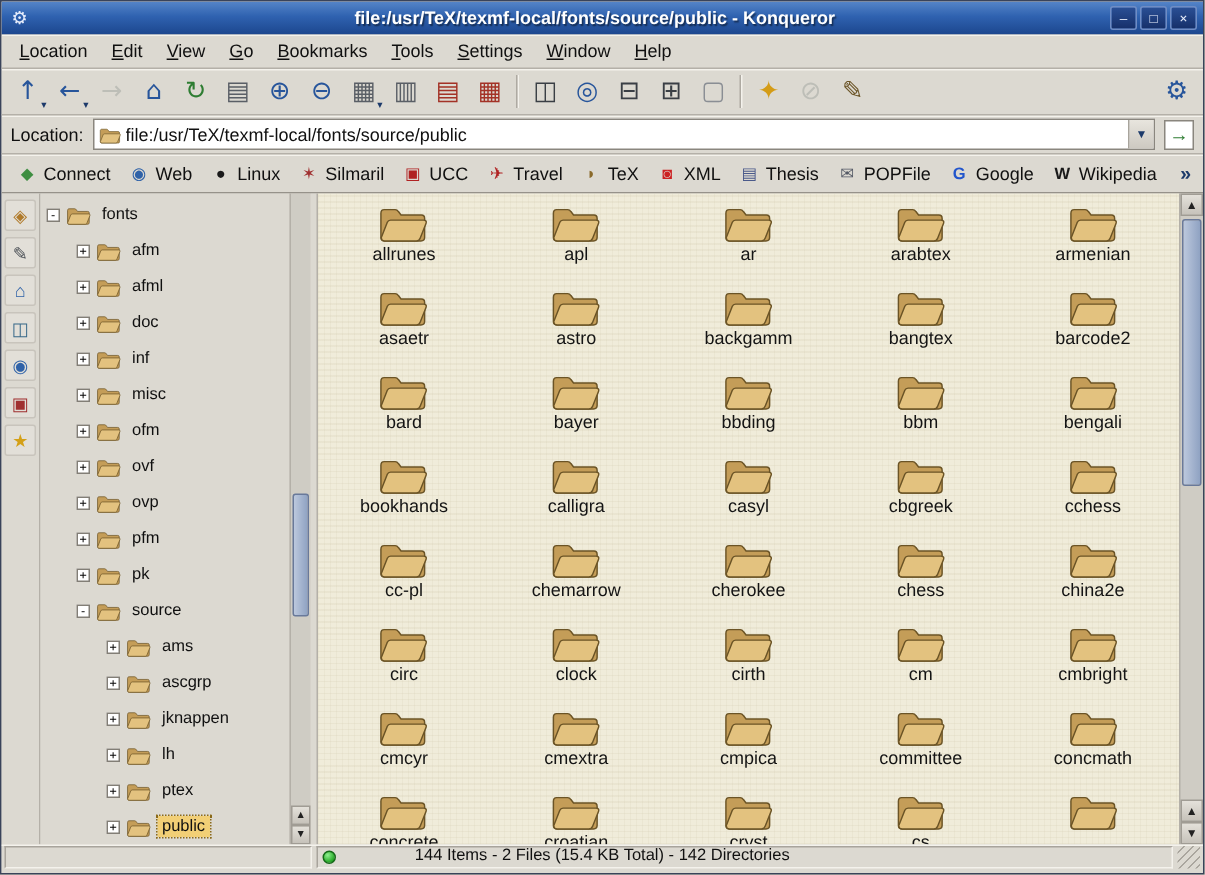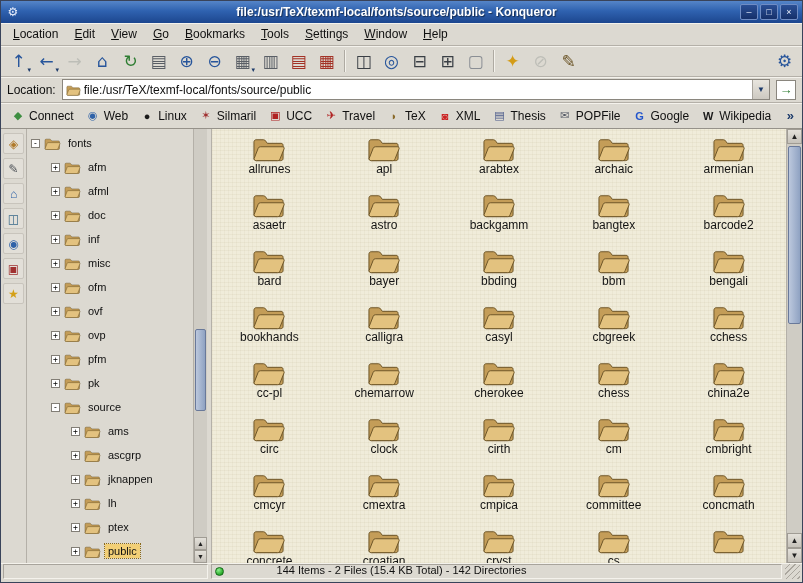--- a/index.html
+++ b/index.html
@@ -458,30 +458,30 @@
           </span>
           <div class="grid-label">apl</div>
         </div>
         <div class="folder-item">
           <span class="grid-ficon">
             <svg width="34" height="27" viewBox="0 0 35 27">
               <path d="M2 7 C2 5.5 2.8 4.5 4.2 4.5 L11.8 4.5 C12.8 4.5 13.4 4.9 14 5.8 L15.8 8.2 L29.8 8.2 C31.3 8.2 32 9 32 10.5 L32 23.5 C32 25.2 31.2 26 29.5 26 L4.5 26 C2.8 26 2 25.2 2 23.5 Z" fill="#c49d58" stroke="#6b5426"></path>
               <path d="M2.2 23.8 L6.4 13.2 C6.8 12.2 7.5 11.7 8.6 11.7 L31.2 11.7 C32.8 11.7 33.5 12.6 33 13.9 L29 23.9 C28.5 25.2 27.7 26 26.3 26 L4.5 26 C3 26 2.3 25.1 2.2 23.8 Z" fill="#e3c27f" stroke="#6b5426"></path>
             </svg>
           </span>
+          <div class="grid-label">ar</div>
+        </div>
+        <div class="folder-item">
+          <span class="grid-ficon">
+            <svg width="34" height="27" viewBox="0 0 35 27">
+              <path d="M2 7 C2 5.5 2.8 4.5 4.2 4.5 L11.8 4.5 C12.8 4.5 13.4 4.9 14 5.8 L15.8 8.2 L29.8 8.2 C31.3 8.2 32 9 32 10.5 L32 23.5 C32 25.2 31.2 26 29.5 26 L4.5 26 C2.8 26 2 25.2 2 23.5 Z" fill="#c49d58" stroke="#6b5426"></path>
+              <path d="M2.2 23.8 L6.4 13.2 C6.8 12.2 7.5 11.7 8.6 11.7 L31.2 11.7 C32.8 11.7 33.5 12.6 33 13.9 L29 23.9 C28.5 25.2 27.7 26 26.3 26 L4.5 26 C3 26 2.3 25.1 2.2 23.8 Z" fill="#e3c27f" stroke="#6b5426"></path>
+            </svg>
+          </span>
           <div class="grid-label">arabtex</div>
-        </div>
-        <div class="folder-item">
-          <span class="grid-ficon">
-            <svg width="34" height="27" viewBox="0 0 35 27">
-              <path d="M2 7 C2 5.5 2.8 4.5 4.2 4.5 L11.8 4.5 C12.8 4.5 13.4 4.9 14 5.8 L15.8 8.2 L29.8 8.2 C31.3 8.2 32 9 32 10.5 L32 23.5 C32 25.2 31.2 26 29.5 26 L4.5 26 C2.8 26 2 25.2 2 23.5 Z" fill="#c49d58" stroke="#6b5426"></path>
-              <path d="M2.2 23.8 L6.4 13.2 C6.8 12.2 7.5 11.7 8.6 11.7 L31.2 11.7 C32.8 11.7 33.5 12.6 33 13.9 L29 23.9 C28.5 25.2 27.7 26 26.3 26 L4.5 26 C3 26 2.3 25.1 2.2 23.8 Z" fill="#e3c27f" stroke="#6b5426"></path>
-            </svg>
-          </span>
-          <div class="grid-label">archaic</div>
         </div>
         <div class="folder-item">
           <span class="grid-ficon">
             <svg width="34" height="27" viewBox="0 0 35 27">
               <path d="M2 7 C2 5.5 2.8 4.5 4.2 4.5 L11.8 4.5 C12.8 4.5 13.4 4.9 14 5.8 L15.8 8.2 L29.8 8.2 C31.3 8.2 32 9 32 10.5 L32 23.5 C32 25.2 31.2 26 29.5 26 L4.5 26 C2.8 26 2 25.2 2 23.5 Z" fill="#c49d58" stroke="#6b5426"></path>
               <path d="M2.2 23.8 L6.4 13.2 C6.8 12.2 7.5 11.7 8.6 11.7 L31.2 11.7 C32.8 11.7 33.5 12.6 33 13.9 L29 23.9 C28.5 25.2 27.7 26 26.3 26 L4.5 26 C3 26 2.3 25.1 2.2 23.8 Z" fill="#e3c27f" stroke="#6b5426"></path>
             </svg>
           </span>
           <div class="grid-label">armenian</div>
         </div>

